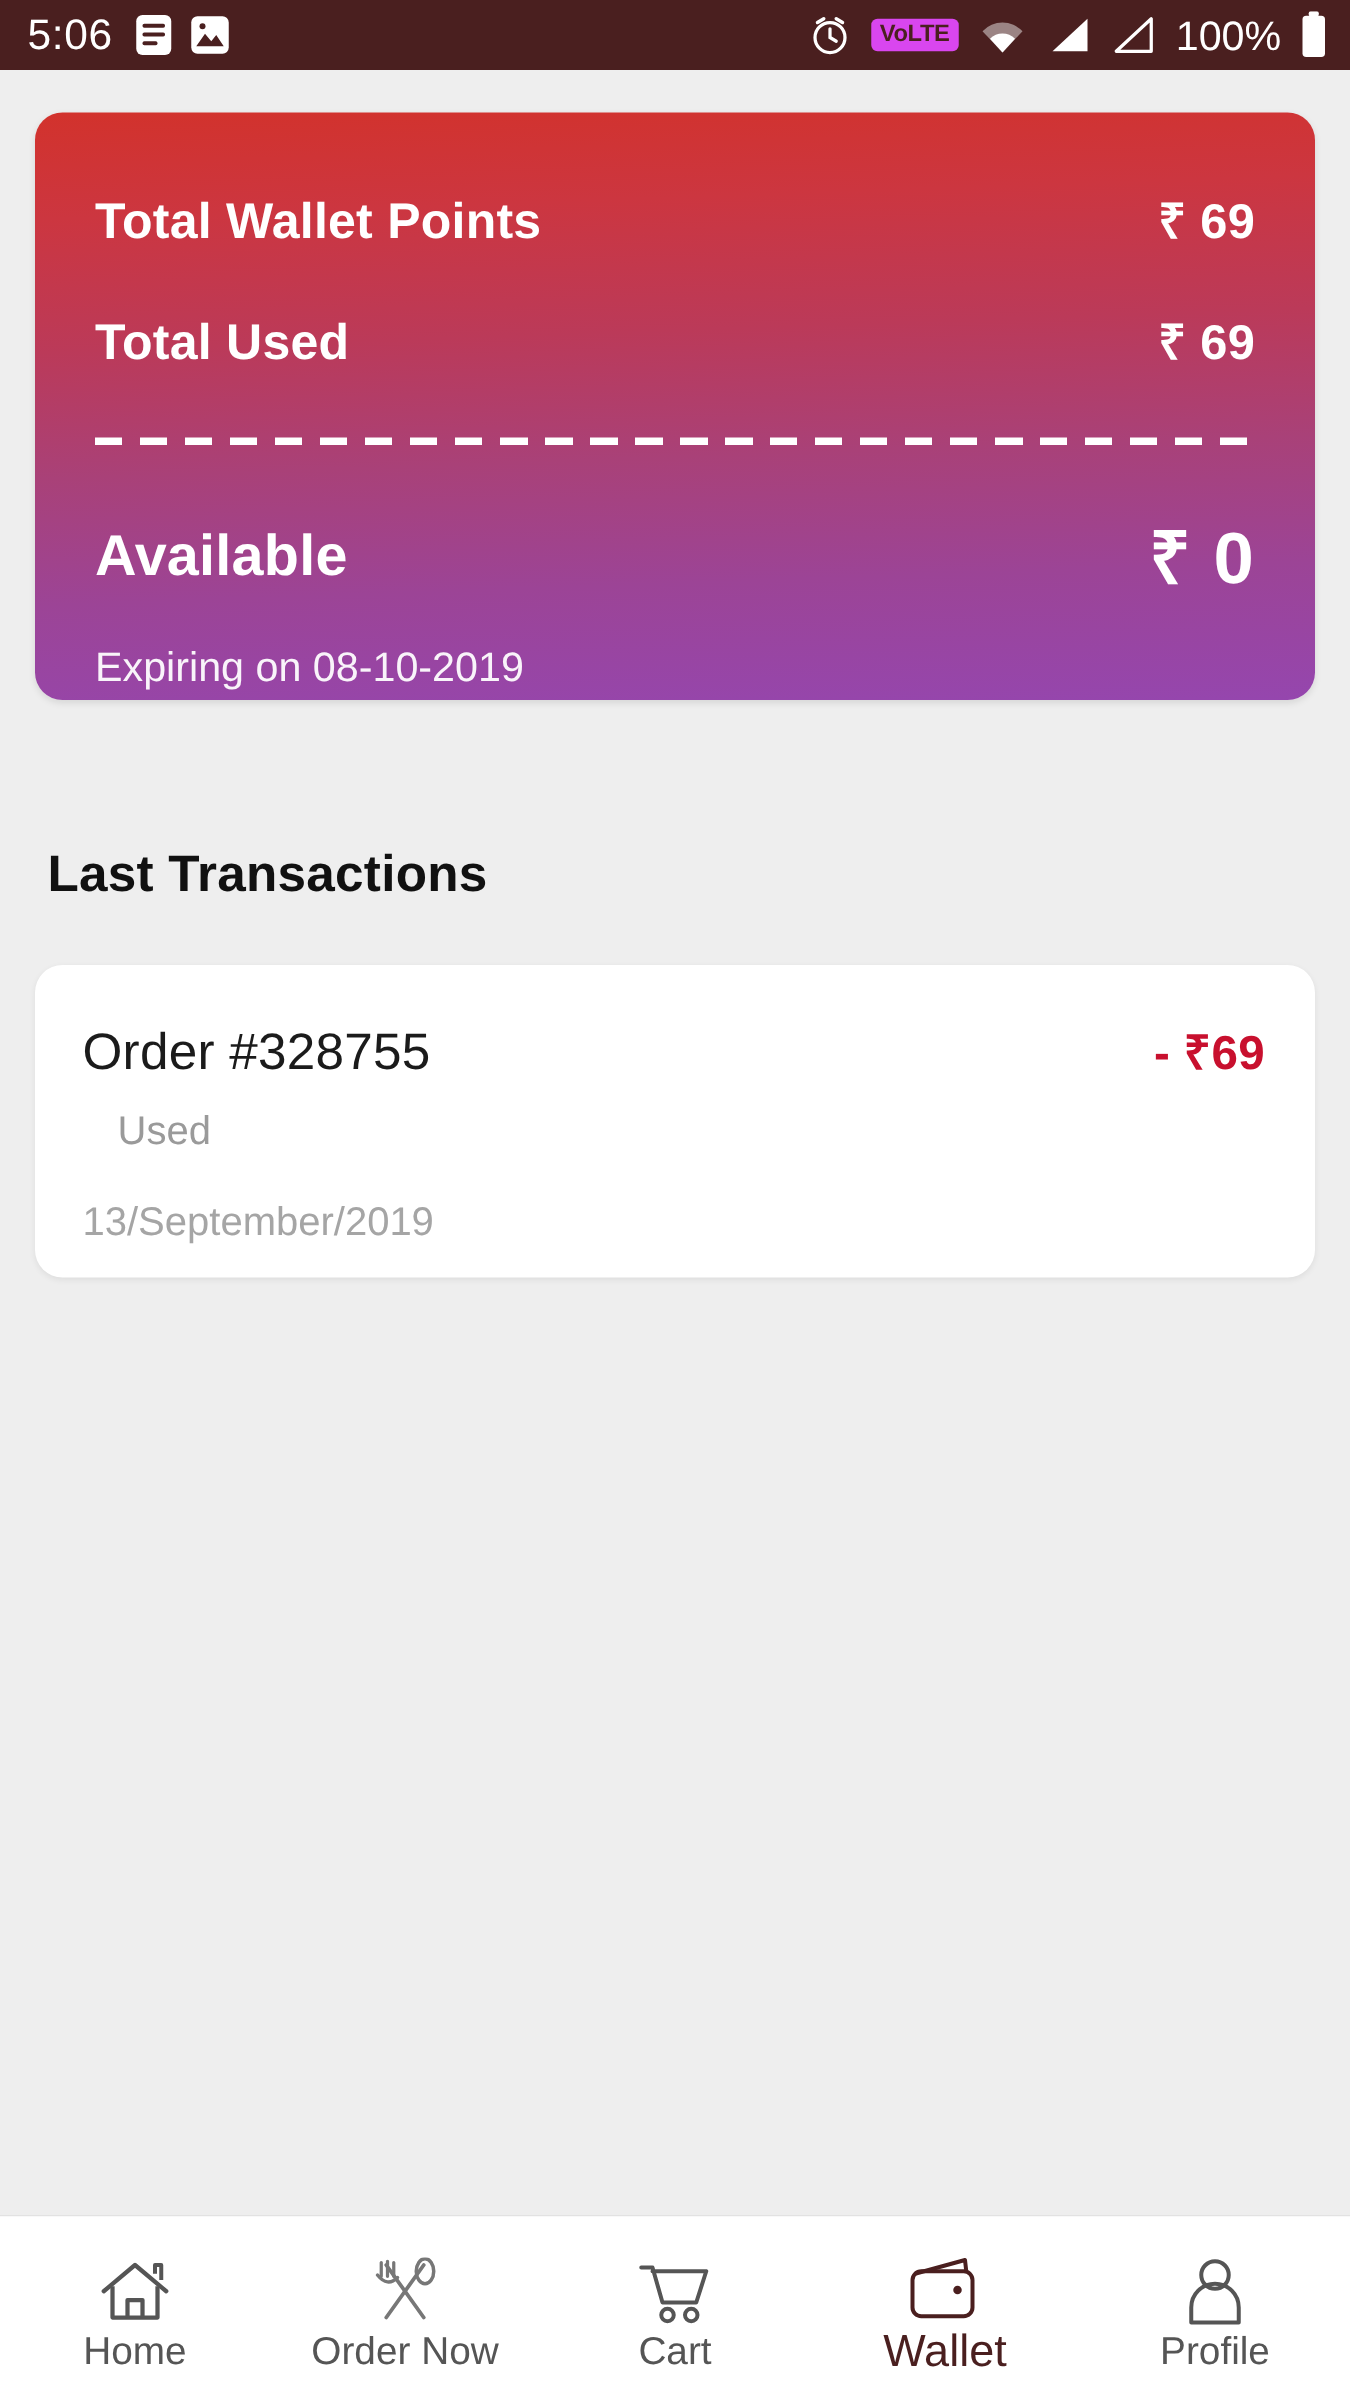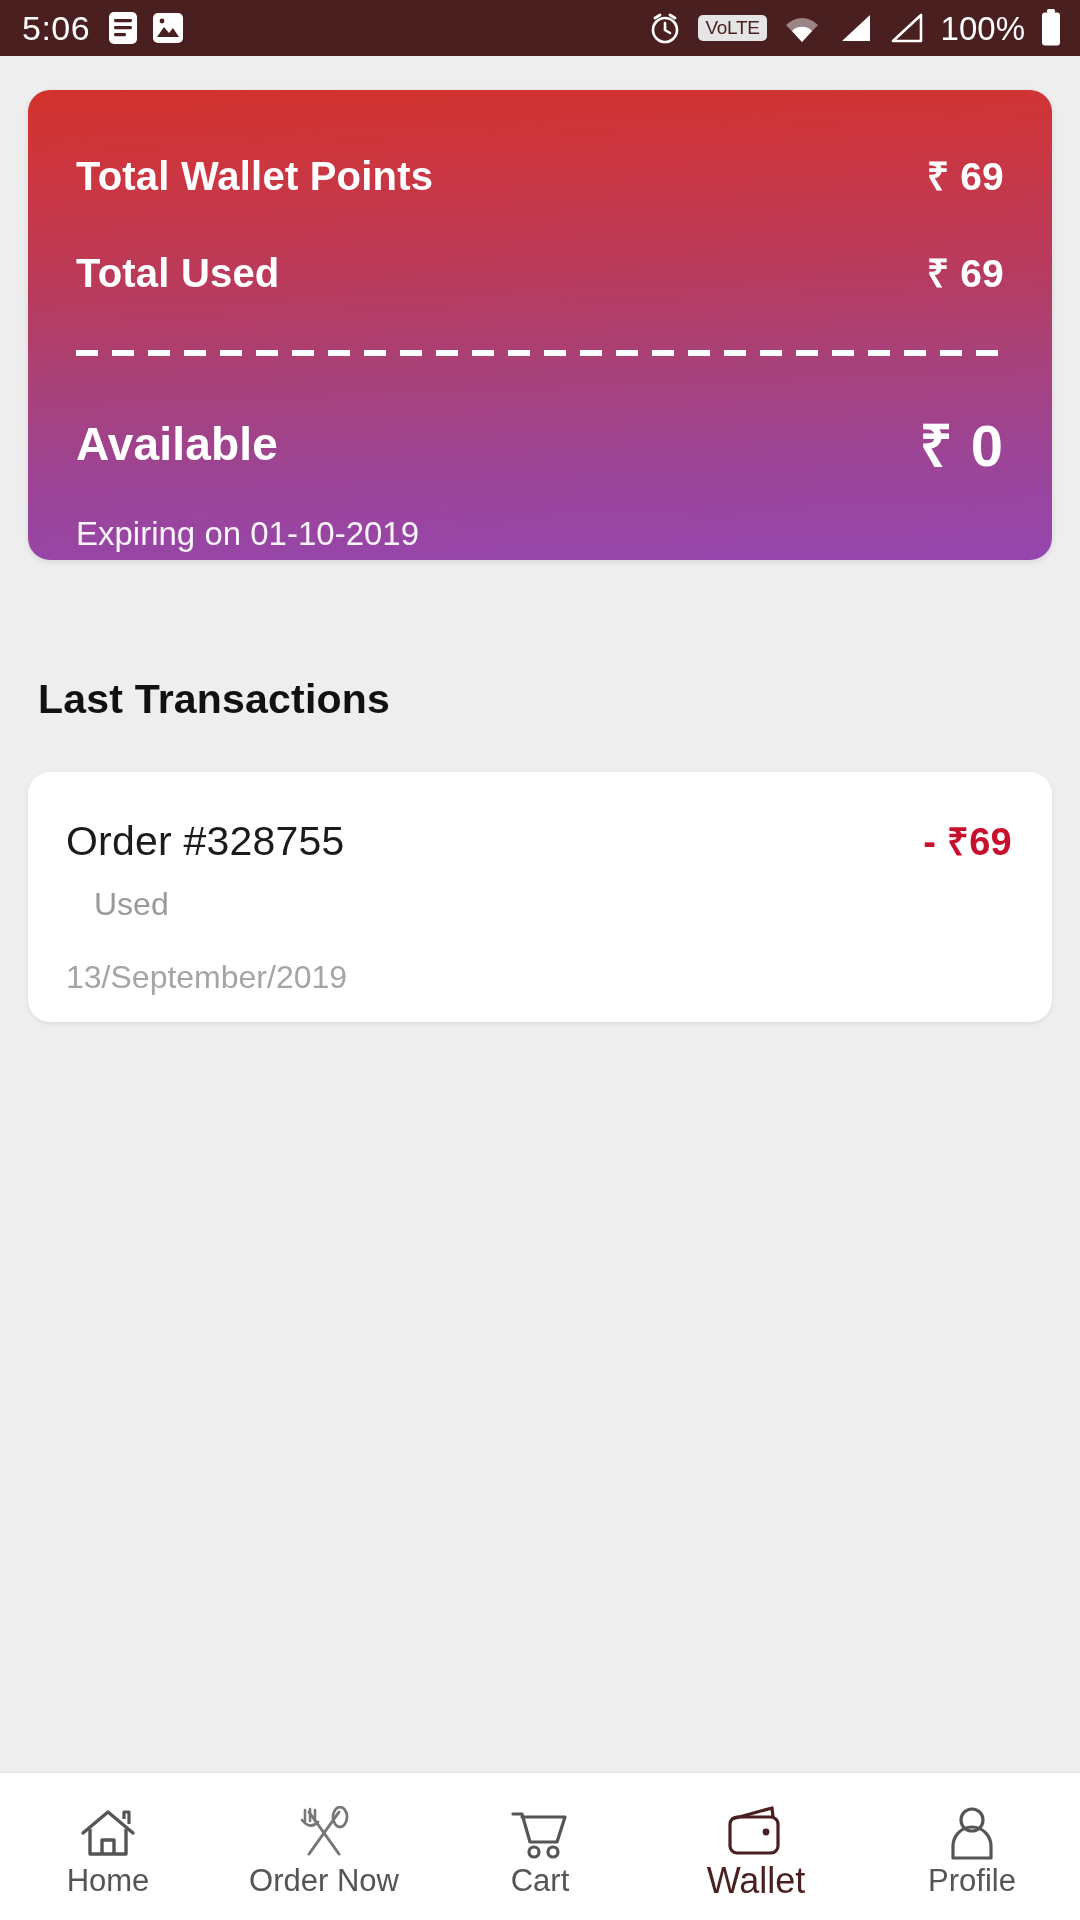--- a/index.html
+++ b/index.html
@@ -16,22 +16,22 @@
     height:56px; background:#4a1f1f; color:#ffffff;
     display:flex; align-items:center; padding:0 18px 0 22px;
     flex:0 0 56px;
   }
   .status-time { font-size:34px; font-weight:400; letter-spacing:0.5px; line-height:1; }
   .status-left-icons { display:flex; align-items:center; gap:14px; margin-left:18px; }
   .status-spacer { flex:1; }
   .status-right { display:flex; align-items:center; gap:15px; }
   .sb-ico { display:flex; align-items:center; justify-content:center; }
   .volte-badge {
-    background:#e5e5e5; color:#4a1f1f; border-radius:5px;
-    font-size:19px; font-weight:normal; padding:2px 7px; line-height:1.15;
+    background:#d946ef; color:#4a1f1f; border-radius:5px;
+    font-size:19px; font-weight:bold; padding:2px 7px; line-height:1.15;
     letter-spacing:-0.3px;
   }
   .battery-pct { font-size:33px; font-weight:400; line-height:1; margin-left:2px; }
 
   
   .content { flex:1; position:relative; overflow:hidden; }
   .wallet-card {
     position:absolute; left:28px; top:34px; width:1024px; height:470px;
     border-radius:22px;
     background:linear-gradient(178deg,#d2322c 0%, #cc3640 17%, #bb3a59 38%, #a94178 58%, #9c4496 78%, #9546ae 100%);
@@ -155,21 +155,21 @@
       </div>
       <div class="wc-row second">
         <span class="wc-label">Total Used</span>
         <span class="wc-value">₹ 69</span>
       </div>
       <div class="wc-dashed"></div>
       <div class="wc-row avail">
         <span class="wc-avail-label">Available</span>
         <span class="wc-avail-value">₹ 0</span>
       </div>
-      <div class="wc-expiry">Expiring on 01-10-2019</div>
+      <div class="wc-expiry">Expiring on 08-10-2019</div>
     </div>
 
     <div class="section-title">Last Transactions</div>
 
     <div class="txn-card">
       <div class="txn-head">
         <span class="txn-order">Order #328755</span>
         <span class="txn-amount">- ₹69</span>
       </div>
       <div class="txn-status">Used</div>

